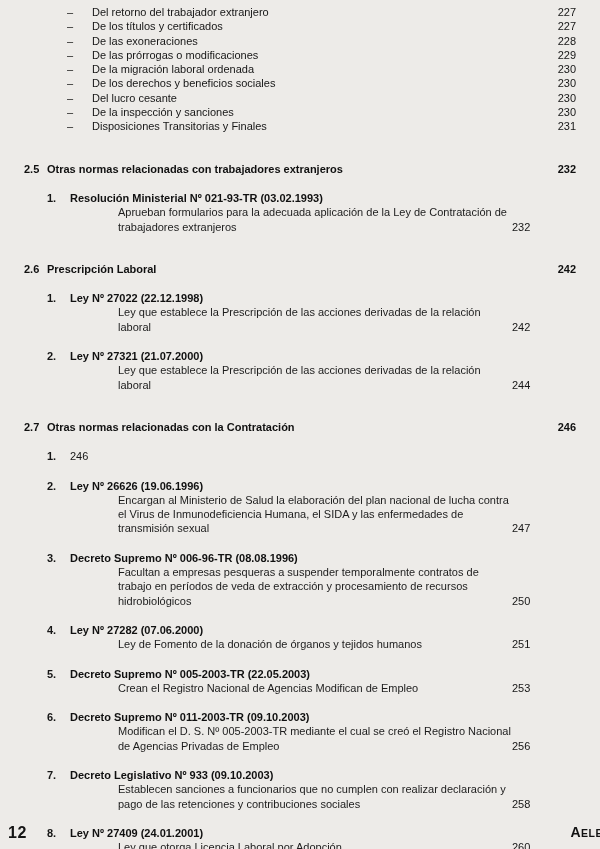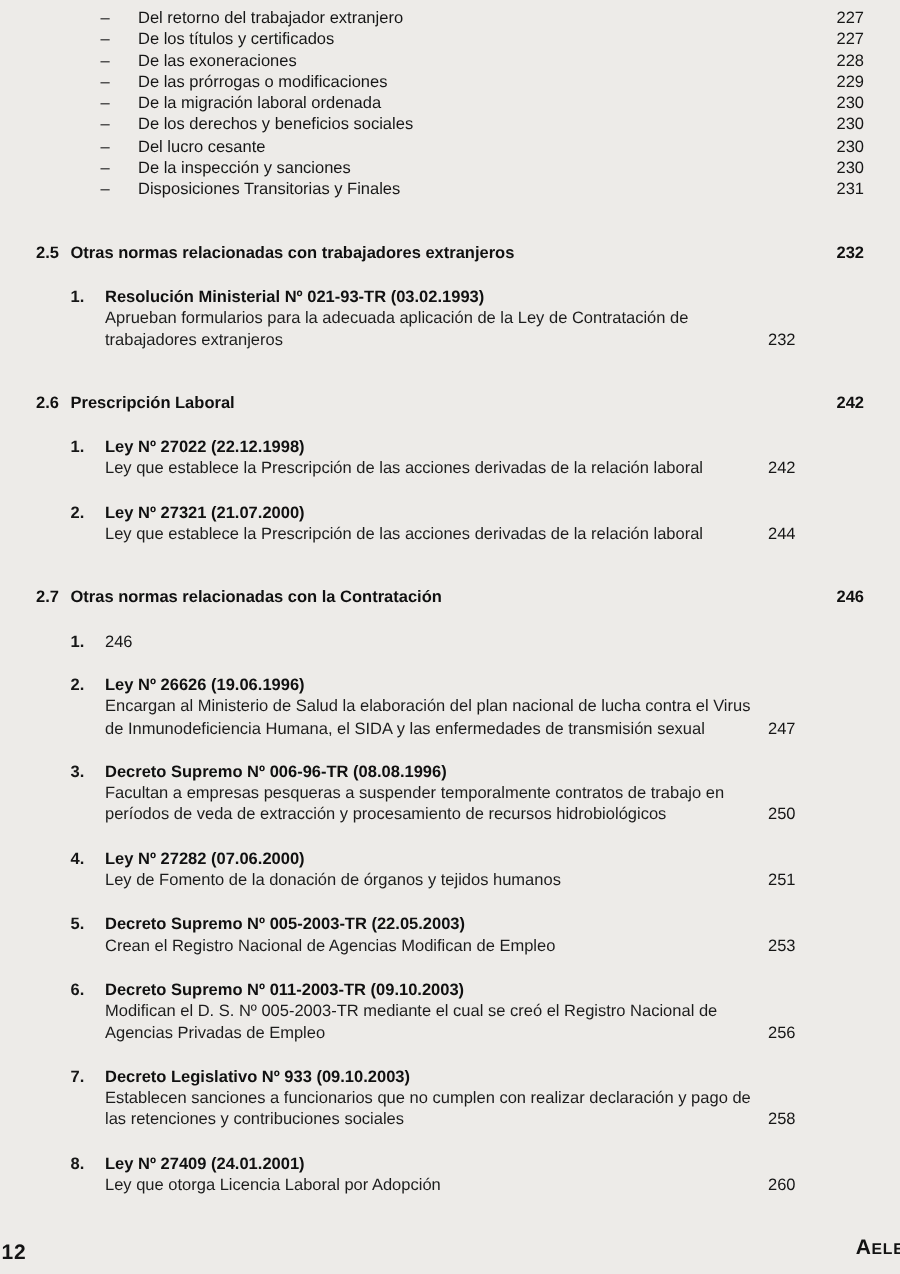--- a/index.html
+++ b/index.html
@@ -55,28 +55,28 @@
   
   .item-row {
     display: flex;
     align-items: flex-start;
     margin-top: 15px;
     margin-left: 23px;
   }
   .item-num  { width: 23px; flex: 0 0 23px; font-weight: bold; }
   .item-body { flex: 1 1 auto; width: 442px; max-width: 442px; }
   .item-title { font-weight: bold; color: #101010; }
-  .item-desc  { color: #1c1c1c; max-width: 442px; }
+  .item-desc  { color: #1c1c1c; max-width: 442px; margin-left: 48px; }
   .item-page  { flex: 0 0 auto; align-self: flex-end; text-align: right; }
 
   
   .footer-left {
     position: absolute;
-    left: 1px; bottom: 7px;
-    font-size: 14px; font-weight: bold; color: #141414;
+    left: 8px; bottom: 7px;
+    font-size: 16px; font-weight: bold; color: #141414;
     letter-spacing: 0.5px;
   }
   .footer-brand {
     position: absolute;
     right: -3px; bottom: 8px;
     font-weight: bold; color: #121212;
     letter-spacing: 0.5px;
     white-space: nowrap;
   }
   .brand-initial { font-size: 14px; }

